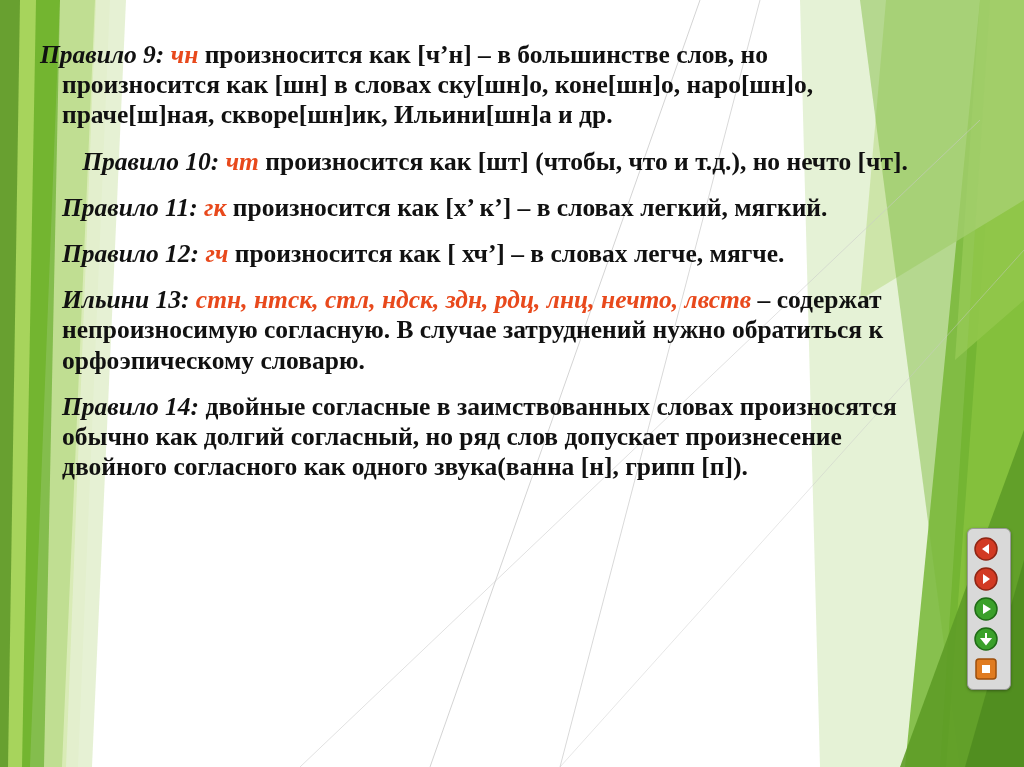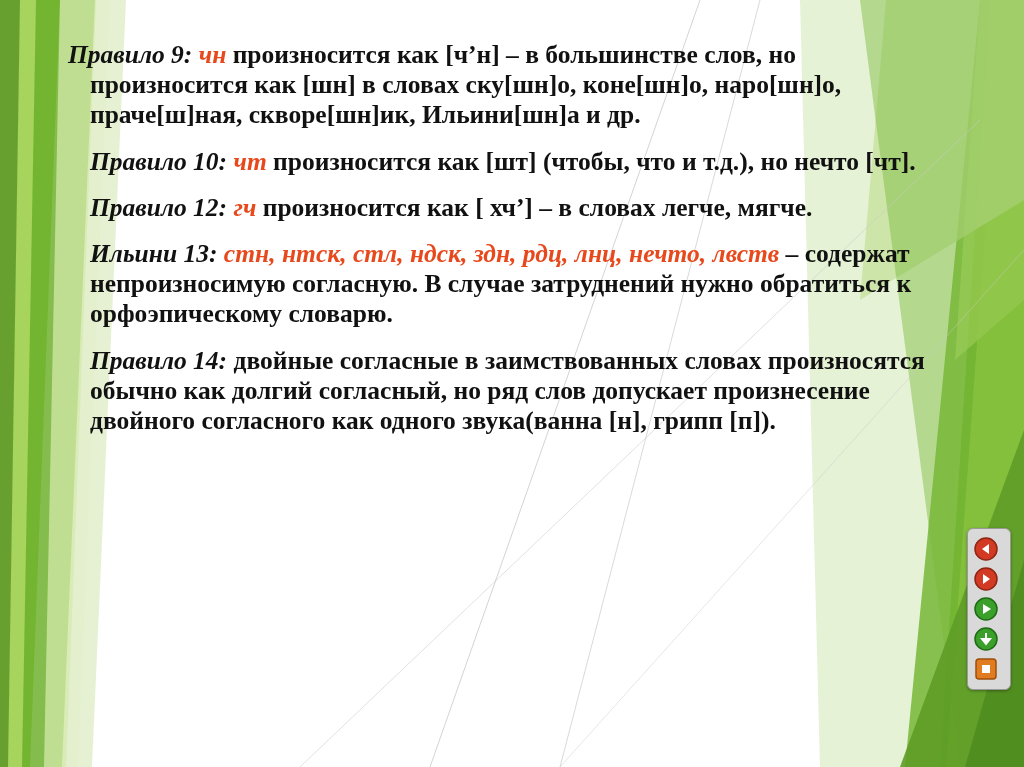--- a/index.html
+++ b/index.html
@@ -22,21 +22,21 @@
     top: 0;
     left: 0;
     width: 1024px;
     height: 767px;
     pointer-events: none;
   }
 
   
   .content {
     position: absolute;
-    left: 68px;
+    left: 40px;
     top: 40px;
     width: 888px;
     z-index: 5;
   }
   .rule {
     font-size: 25.5px;
     line-height: 1.185;
     color: #111111;
     font-weight: bold;
     margin: 0 0 14px 0;
@@ -50,21 +50,21 @@
     font-style: italic;
     font-weight: bold;
     color: #111111;
   }
   .accent {
     color: #e8491c;
     font-style: italic;
     font-weight: bold;
   }
   .r9  { margin-bottom: 16px; }
-  .r10 { margin-bottom: 16px; }
+  .r10 { margin-bottom: 16px; text-align: center; }
   .r11 { margin-bottom: 16px; }
   .r12 { margin-bottom: 16px; }
   .r13 { margin-bottom: 16px; }
   .r14 { margin-bottom: 12px; }
 
   
   .controls {
     position: absolute;
     right: 13px;
     top: 528px;
@@ -124,20 +124,24 @@
     <p class="rule r9">
       <span class="hang"></span><span class="rule-label">Правило 9:</span>
       <span class="accent">чн</span><span> произносится как [ч’н] – в большинстве слов, но произносится как [шн] в словах ску[шн]о, коне[шн]о, наро[шн]о, праче[ш]ная, скворе[шн]ик, Ильини[шн]а и др.</span>
     </p>
 
     <p class="rule r10">
       <span class="rule-label">Правило 10:</span>
       <span class="accent">чт</span><span> произносится как [шт] (чтобы, что и т.д.), но нечто [чт].</span>
     </p>
 
+    <p class="rule r11">
+      <span class="rule-label">Правило 11:</span>
+      <span class="accent">гк</span><span> произносится как [х’ к’] – в словах легкий, мягкий.</span>
+    </p>
 
     <p class="rule r12">
       <span class="rule-label">Правило 12:</span>
       <span class="accent">гч</span><span> произносится как [ хч’] – в словах легче, мягче.</span>
     </p>
 
     <p class="rule r13">
       <span class="rule-label">Ильини 13:</span>
       <span class="accent">стн, нтск, стл, ндск, здн, рдц, лнц, нечто, лвств</span><span> – содержат непроизносимую согласную. В случае затруднений нужно обратиться к орфоэпическому словарю.</span>
     </p>

